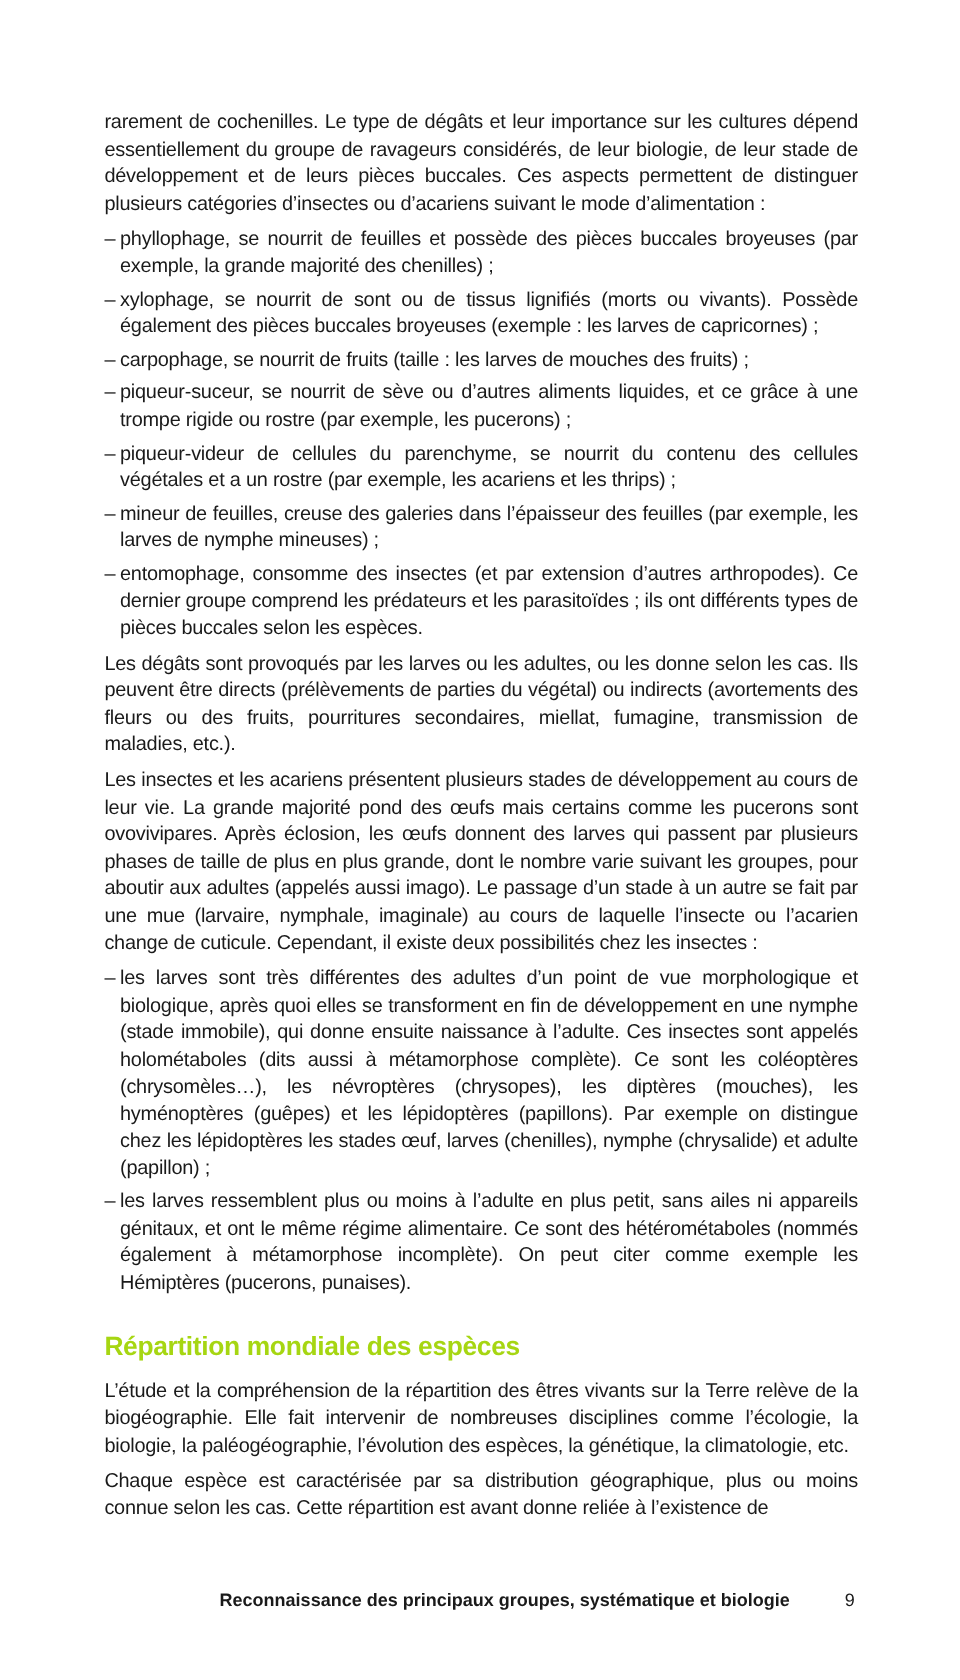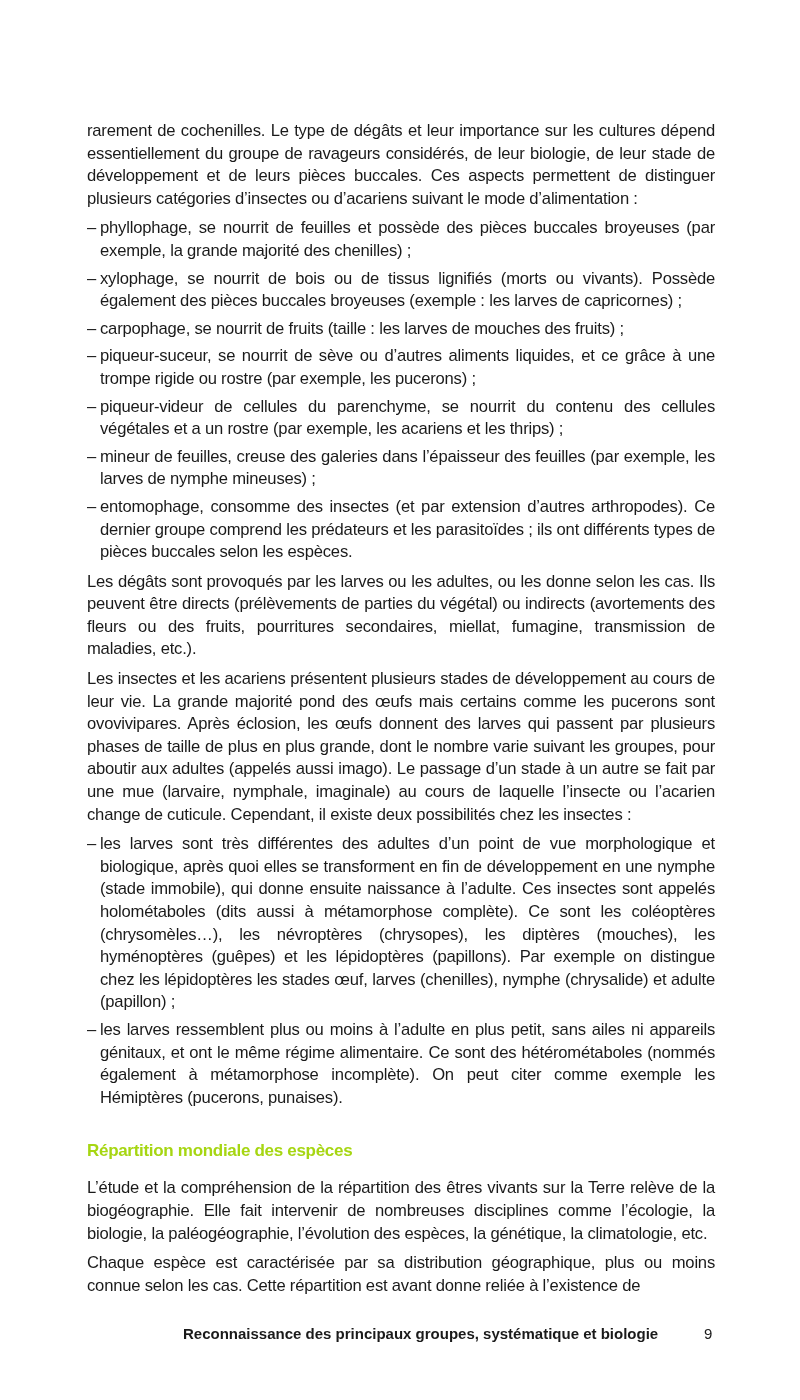--- a/index.html
+++ b/index.html
@@ -1,47 +1,47 @@
 <!DOCTYPE html>
 <html><head>
   <meta charset="utf-8">
   <style>
     html, body { margin: 0; padding: 0; background: #ffffff; }
     body { width: 800px; height: 1400px; position: relative; overflow: hidden; }
     .page {
-      position: absolute; left: 87px; top: 120px; width: 628px;
+      position: absolute; left: 87px; top: 91px; width: 628px;
       font-family: "Liberation Sans", "DejaVu Sans", sans-serif;
       color: #1a1a1a; font-size: 16.6px; line-height: 22.6px;
       text-align: justify; letter-spacing: -0.2px;
     }
     .para { margin: 0 0 7px 0; }
     .list { margin: 0 0 7px 0; padding: 0; list-style: none; }
     .list li { position: relative; padding-left: 13px; margin: 0 0 5px 0; }
     .list li .dash { position: absolute; left: 0; top: 0; }
     .heading {
-      color: #a6d612; font-weight: bold; font-size: 17px; line-height: 28px;
+      color: #a6d612; font-weight: bold; font-size: 22px; line-height: 28px;
       margin: 28px 0 12px 0; text-align: left; letter-spacing: -0.3px;
     }
     .footer {
       position: absolute; top: 1325px; left: 0; width: 800px;
       font-family: "Liberation Sans", "DejaVu Sans", sans-serif;
       font-size: 15px; color: #1a1a1a;
     }
     .footer .title { position: absolute; left: 183px; font-weight: bold; }
     .footer .pnum { position: absolute; left: 704px; }
   </style>
 </head>
 <body>
 
 <div class="page">
   <p class="para">rarement de cochenilles. Le type de dégâts et leur importance sur les cultures dépend essentiellement du groupe de ravageurs considérés, de leur biologie, de leur stade de développement et de leurs pièces buccales. Ces aspects permettent de distinguer plusieurs catégories d’insectes ou d’acariens suivant le mode d’alimentation :</p>
 
   <ul class="list">
     <li><span class="dash">–</span><span>phyllophage, se nourrit de feuilles et possède des pièces buccales broyeuses (par exemple, la grande majorité des chenilles) ;</span></li>
-    <li><span class="dash">–</span><span>xylophage, se nourrit de bois ou de tissus lignifiés (morts ou vivants). Possède également des pièces buccales broyeuses (exemple : les larves de capricornes) ;</span></li>
+    <li><span class="dash">–</span><span>xylophage, se nourrit de sont ou de tissus lignifiés (morts ou vivants). Possède également des pièces buccales broyeuses (exemple : les larves de capricornes) ;</span></li>
     <li><span class="dash">–</span><span>carpophage, se nourrit de fruits (taille : les larves de mouches des fruits) ;</span></li>
     <li><span class="dash">–</span><span>piqueur-suceur, se nourrit de sève ou d’autres aliments liquides, et ce grâce à une trompe rigide ou rostre (par exemple, les pucerons) ;</span></li>
     <li><span class="dash">–</span><span>piqueur-videur de cellules du parenchyme, se nourrit du contenu des cellules végétales et a un rostre (par exemple, les acariens et les thrips) ;</span></li>
     <li><span class="dash">–</span><span>mineur de feuilles, creuse des galeries dans l’épaisseur des feuilles (par exemple, les larves de nymphe mineuses) ;</span></li>
     <li><span class="dash">–</span><span>entomophage, consomme des insectes (et par extension d’autres arthropodes). Ce dernier groupe comprend les prédateurs et les parasitoïdes ; ils ont différents types de pièces buccales selon les espèces.</span></li>
   </ul>
 
   <p class="para">Les dégâts sont provoqués par les larves ou les adultes, ou les donne selon les cas. Ils peuvent être directs (prélèvements de parties du végétal) ou indirects (avortements des fleurs ou des fruits, pourritures secondaires, miellat, fumagine, transmission de maladies, etc.).</p>
   <p class="para">Les insectes et les acariens présentent plusieurs stades de développement au cours de leur vie. La grande majorité pond des œufs mais certains comme les pucerons sont ovovivipares. Après éclosion, les œufs donnent des larves qui passent par plusieurs phases de taille de plus en plus grande, dont le nombre varie suivant les groupes, pour aboutir aux adultes (appelés aussi imago). Le passage d’un stade à un autre se fait par une mue (larvaire, nymphale, imaginale) au cours de laquelle l’insecte ou l’acarien change de cuticule. Cependant, il existe deux possibilités chez les insectes :</p>
 

